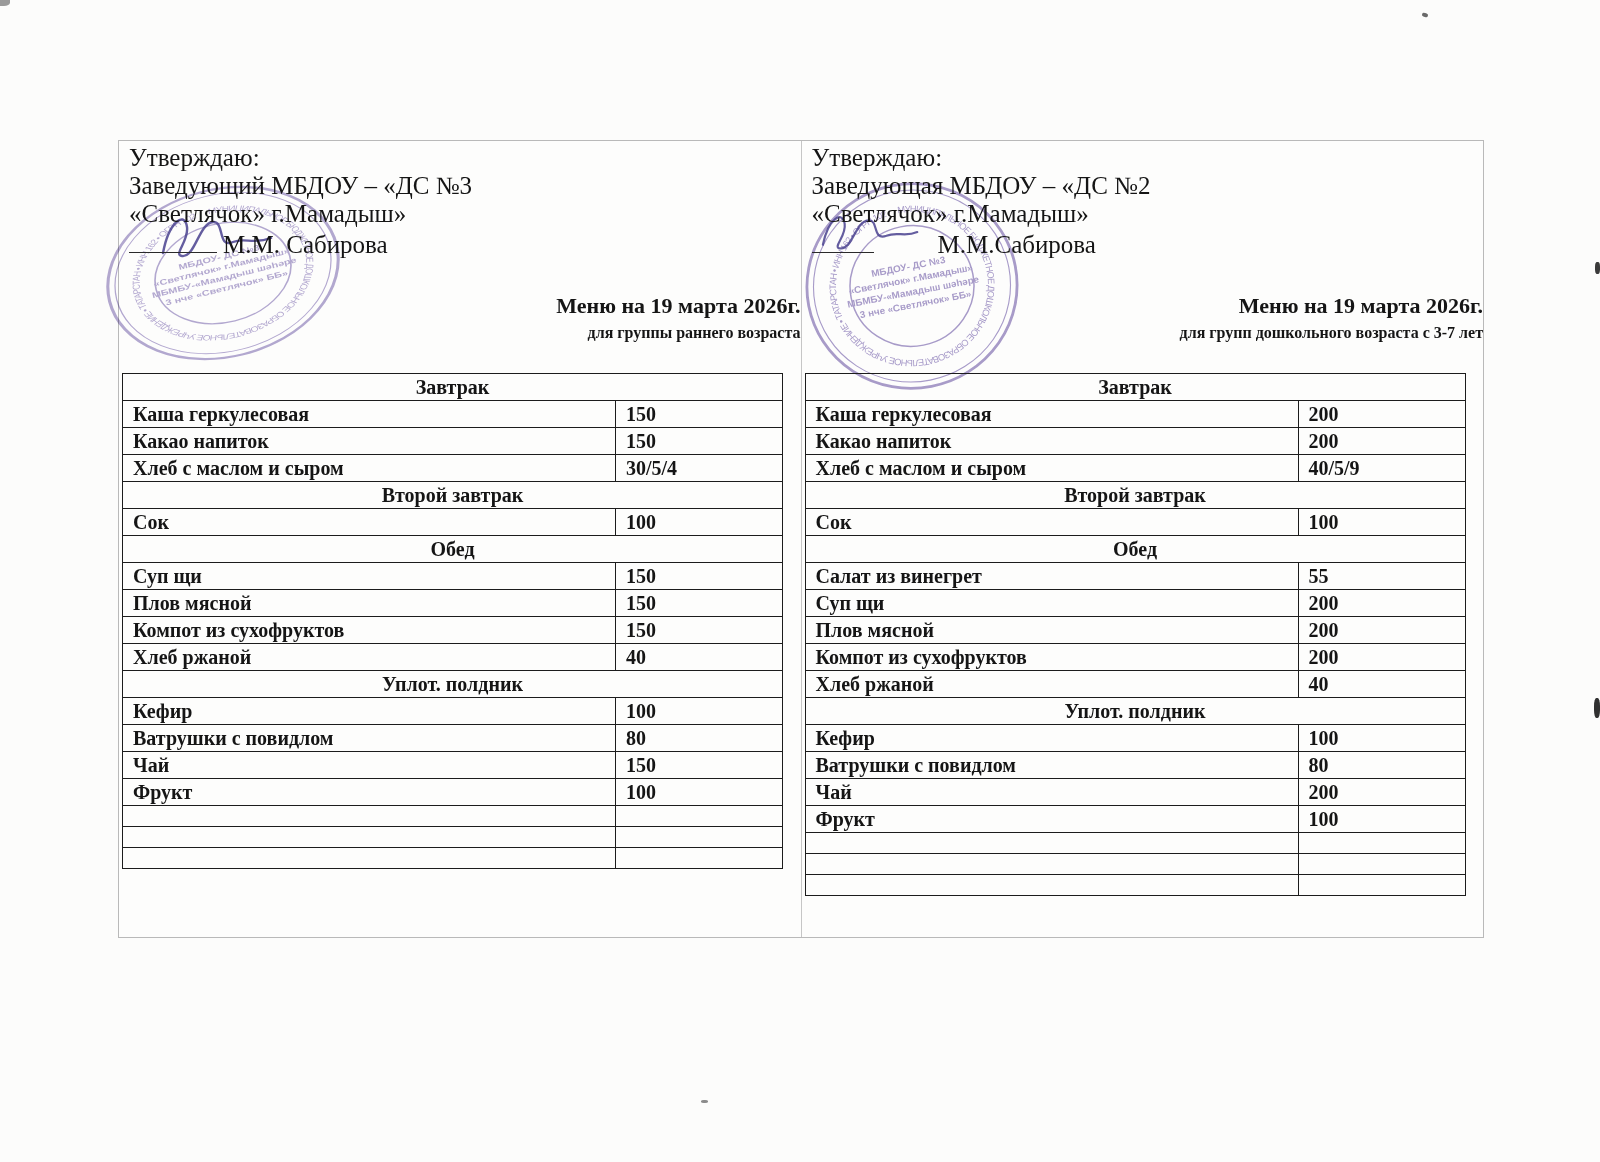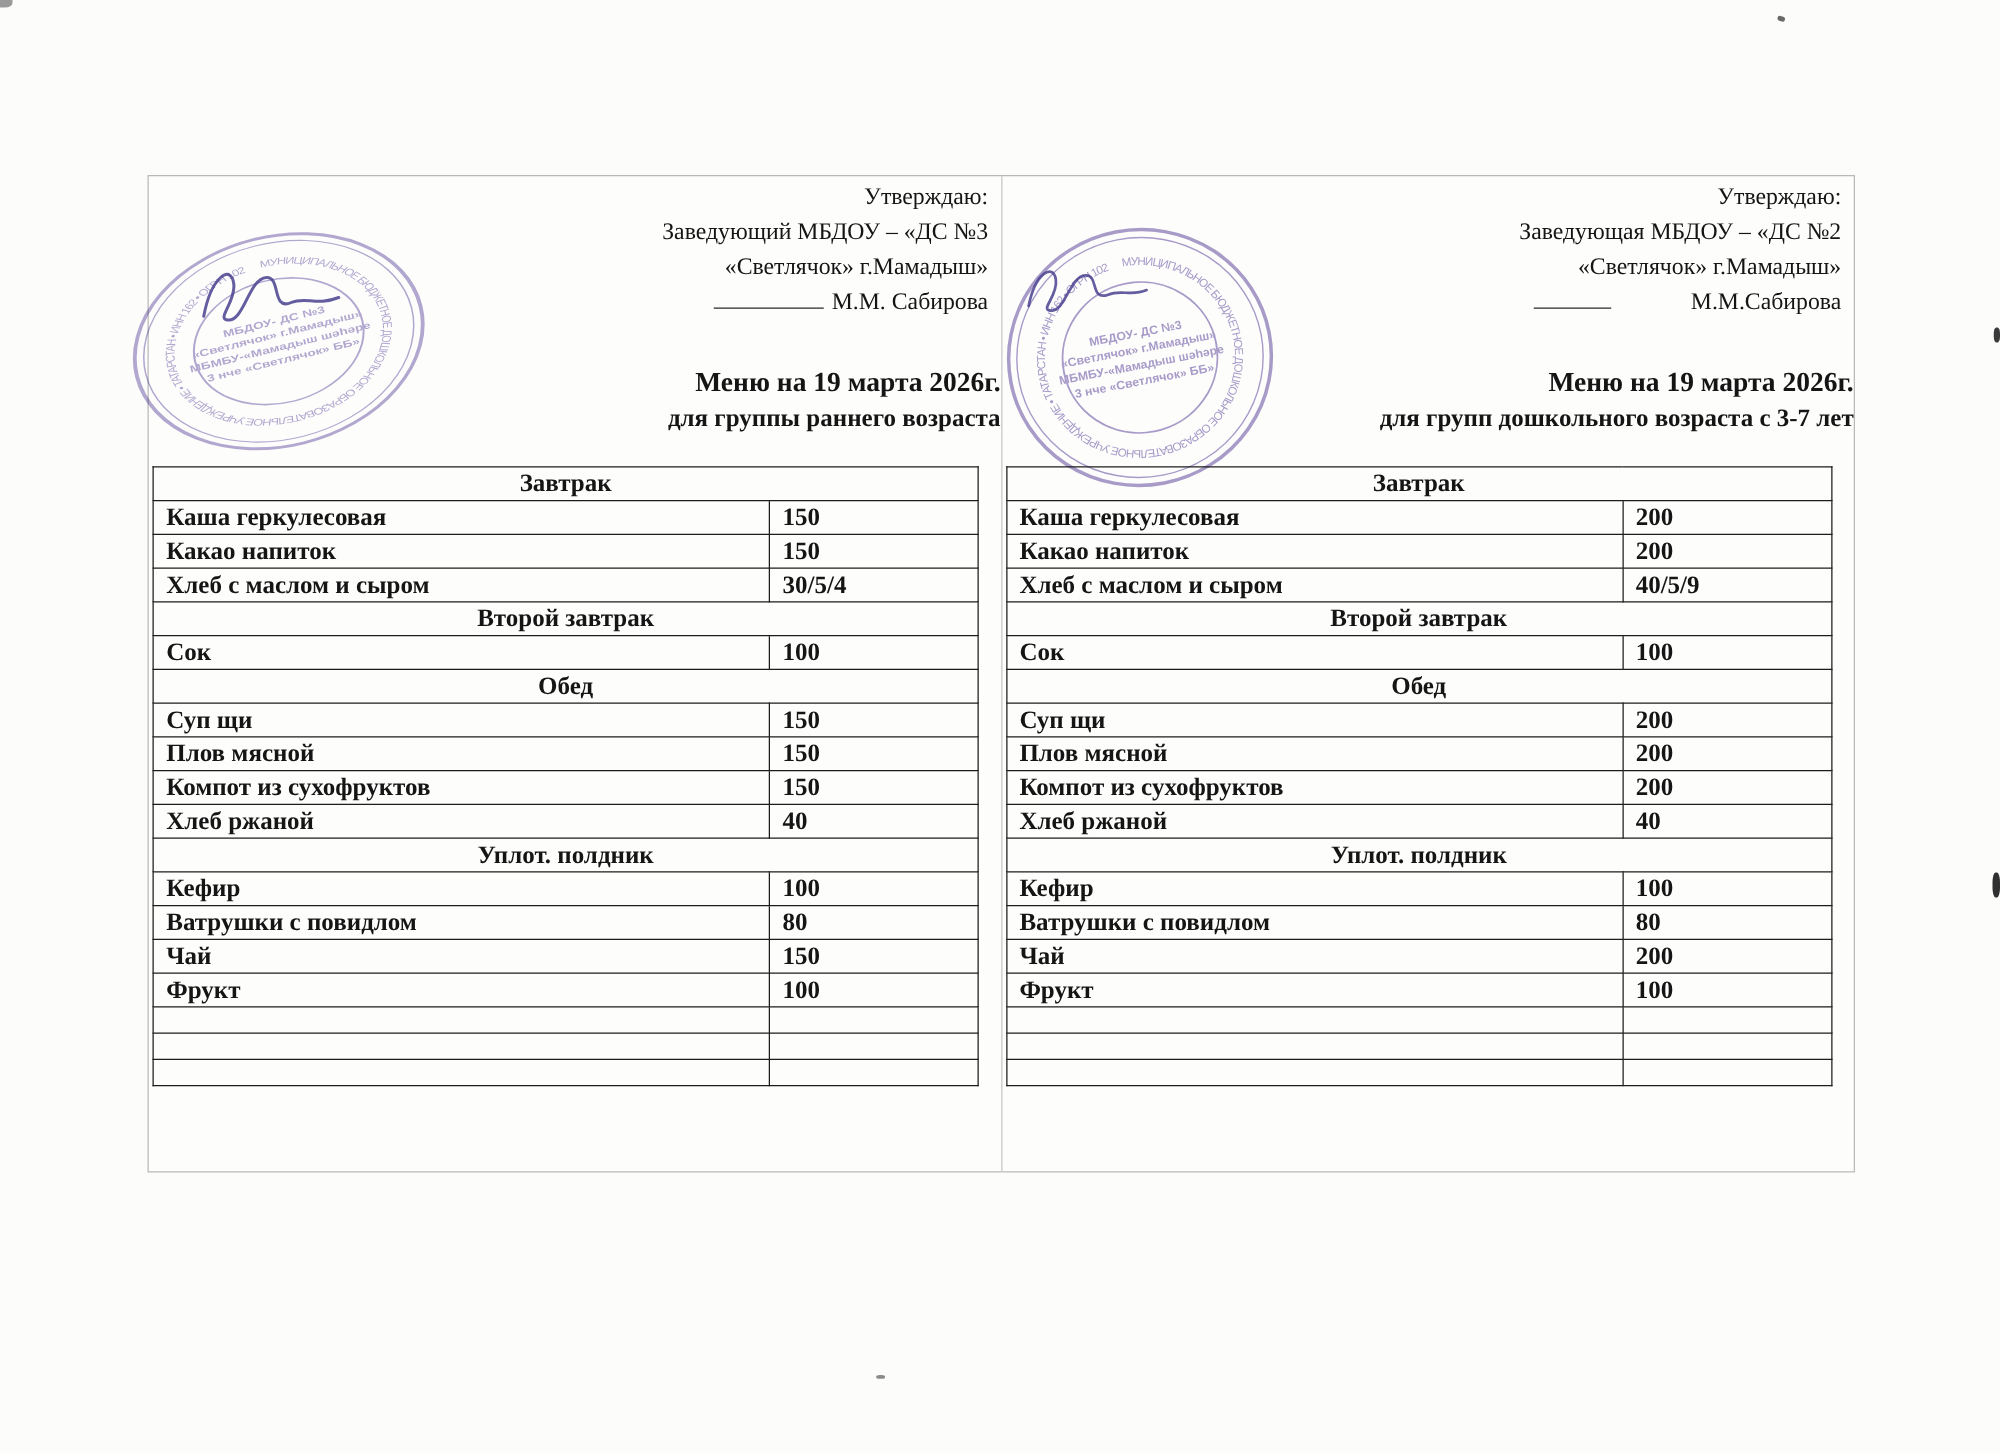--- a/index.html
+++ b/index.html
@@ -14,31 +14,31 @@
   .outer{
     position:absolute;left:118px;top:140px;width:1364px;height:796px;
     border:1px solid #b9b9b9;
     display:flex;
     background:#fdfdfc;
   }
   .cell{width:50%;position:relative;}
   .cell + .cell{border-left:1px solid #c6c6c6;}
 
   .approval{
-    position:absolute;top:3px;left:10px;right:10px;
-    font-size:19px;line-height:28px;text-align:right;
+    position:absolute;top:3px;left:10px;right:20px;
+    font-size:25px;line-height:28px;
   }
   .sig-row{white-space:nowrap;}
   .sigline{display:inline-block;vertical-align:baseline;border-bottom:1.6px solid #2a2a2a;height:0.95em;}
   .sigline-l{width:88px;margin-right:6px;}
   .sigline-r{width:62px;margin-right:64px;}
 
   .title-block{position:absolute;top:152px;left:0;right:0;text-align:right;}
   .menu-title{font-size:22px;font-weight:bold;}
-  .menu-subtitle{font-size:20px;font-weight:bold;margin-top:5px;}
+  .menu-subtitle{font-size:16px;font-weight:bold;margin-top:5px;}
 
   table.menu{
     position:absolute;top:232px;left:3px;
     width:660px;border-collapse:collapse;
     font-size:20px;font-weight:bold;
     table-layout:fixed;
   }
   table.menu td{
     border:1.5px solid #1c1c1c;
     padding:1px 8px 1px 10px;
@@ -242,20 +242,24 @@
             <td class="sec" colspan="2">Второй завтрак</td>
           </tr>
           <tr>
             <td class="nm">Сок</td>
             <td class="qt">100</td>
           </tr>
           <tr>
             <td class="sec" colspan="2">Обед</td>
           </tr>
           <tr>
+            <td class="nm">Салат из винегрет</td>
+            <td class="qt">55</td>
+          </tr>
+          <tr>
             <td class="nm">Суп щи</td>
             <td class="qt">200</td>
           </tr>
           <tr>
             <td class="nm">Плов мясной</td>
             <td class="qt">200</td>
           </tr>
           <tr>
             <td class="nm">Компот из сухофруктов</td>
             <td class="qt">200</td>

